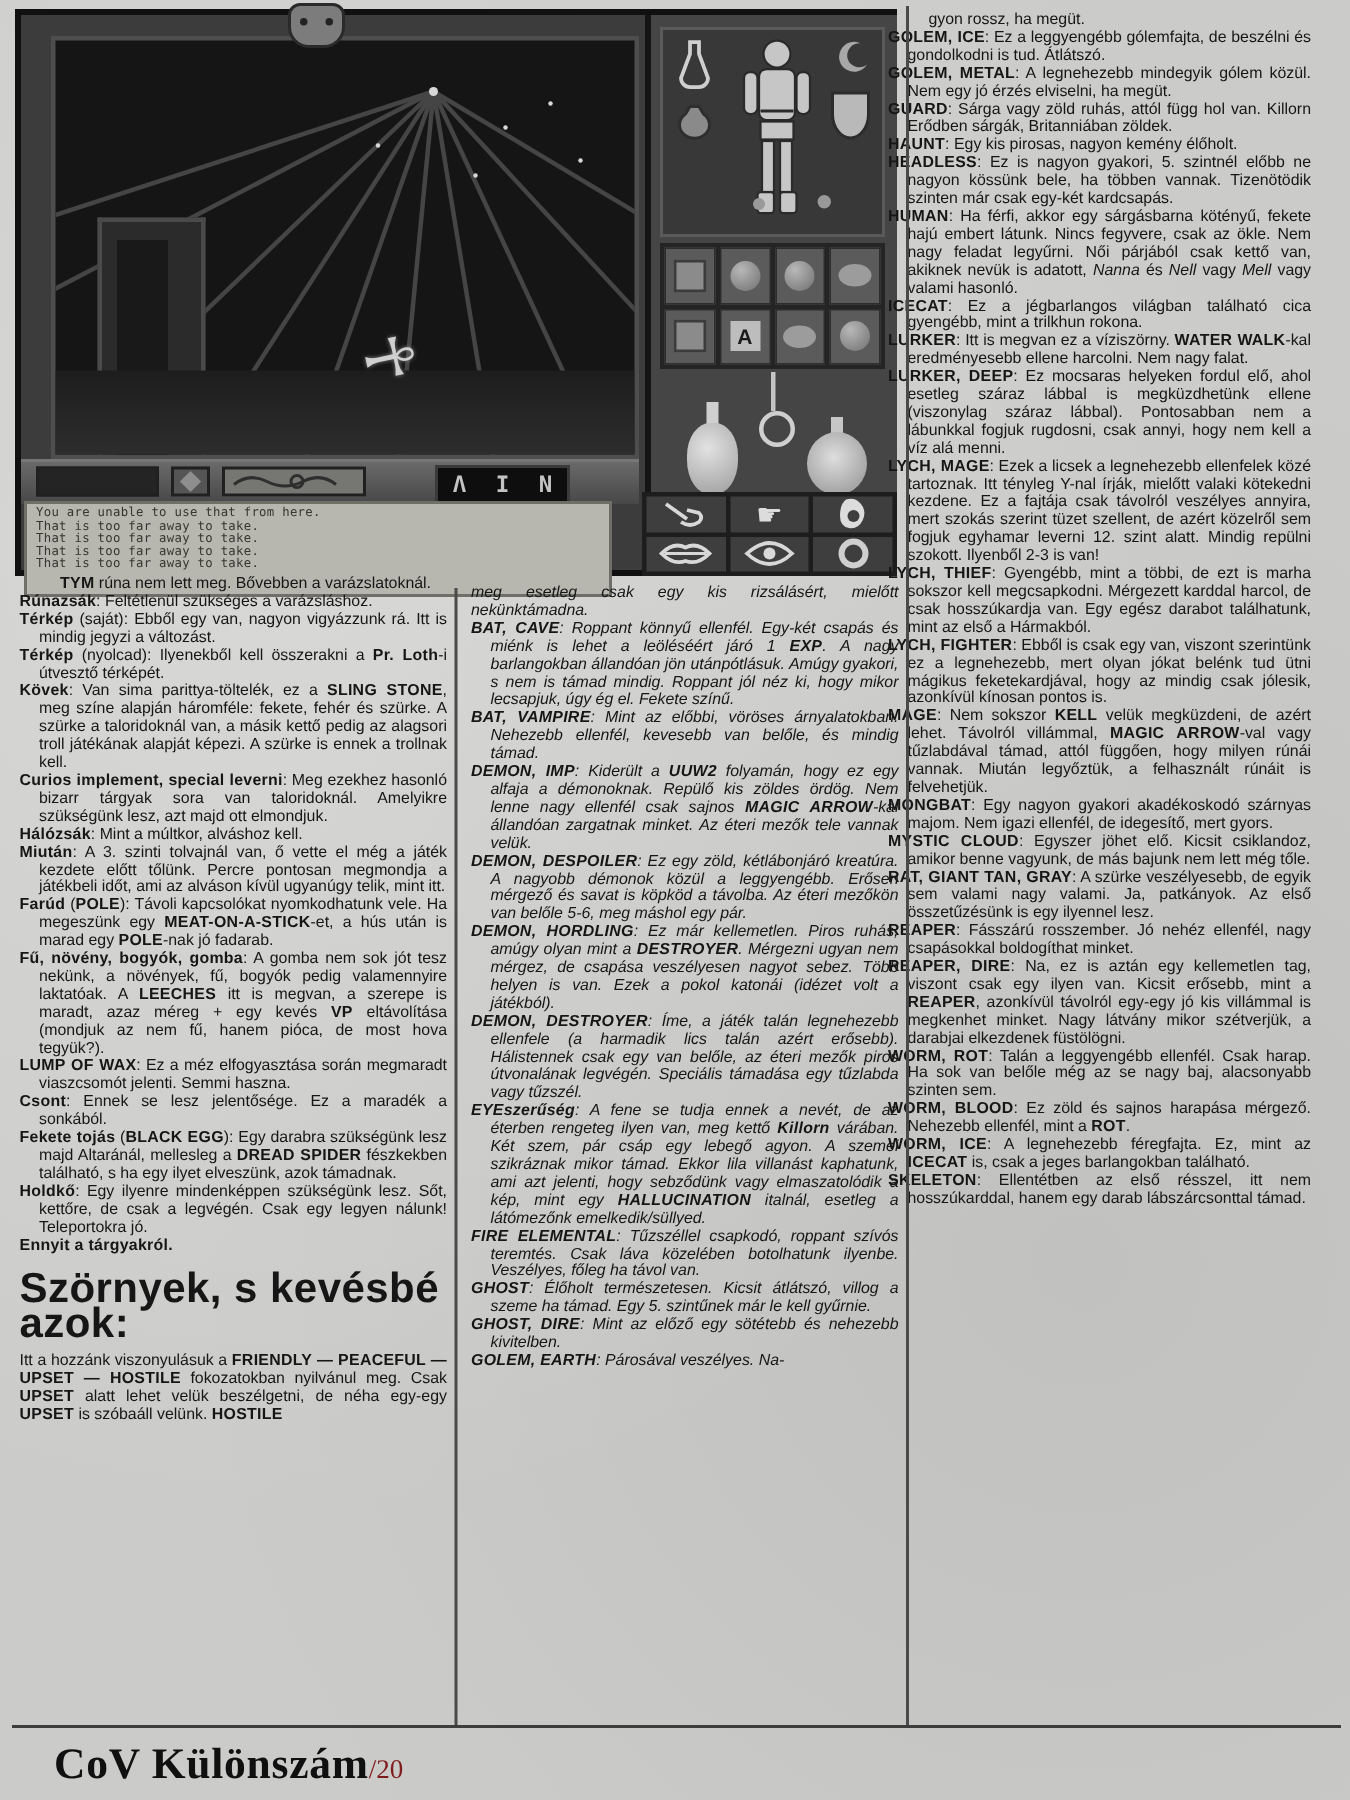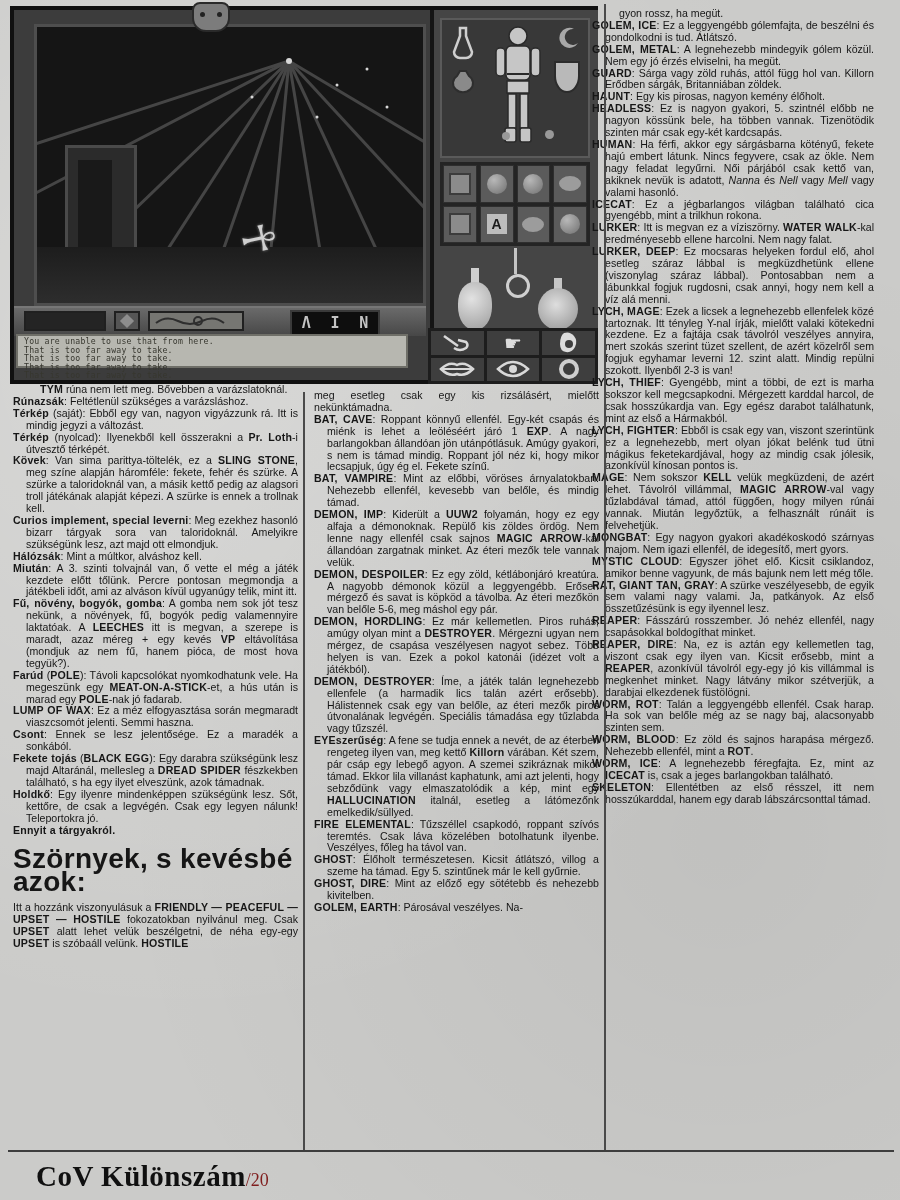--- a/index.html
+++ b/index.html
@@ -17,21 +17,21 @@
   .col p, .col h2{margin:0;}
   .col p{padding-left:13px;text-indent:-13px;text-align:justify;}
   .col p.cont{text-indent:14px;}
   .col p.flush{padding-left:0;text-indent:0;}
   .col p b{letter-spacing:.2px;}
   .col h2.heading{
     font-size:28px;line-height:23px;font-weight:bold;
     margin:11px 0 9px 0;letter-spacing:.3px;
   }
   #col-left{left:13px;top:384px;width:285px;}
-  #col-mid{left:314px;top:390px;width:285px;}
+  #col-mid{left:314px;top:390px;width:285px;font-style:italic;}
   #col-right{left:592px;top:8px;width:282px;}
   .vrule{position:absolute;width:2px;background:#4a4a4a;}
   #rule-lm{left:303px;top:392px;height:758px;}
   #rule-mr{left:604px;top:4px;height:1146px;}
   #rule-bottom{position:absolute;left:8px;top:1150px;width:886px;height:2px;background:#3d3d3d;}
   
   #footer{position:absolute;left:36px;top:1160px;font-family:"Liberation Serif", serif;}
   #footer .title{font-weight:bold;font-size:29px;letter-spacing:.5px;color:#101010;}
   #footer .pageno{font-size:18px;color:#7f1d1d;}
   
@@ -72,21 +72,21 @@
   #slot-gem{left:100px;width:26px;background:#555;}
   #slot-gem:before{content:"";position:absolute;left:6px;top:3px;width:10px;height:10px;background:#8e8e8e;transform:rotate(45deg);}
   #slot-map{left:134px;width:96px;background:#767672;}
   #rune-box{
     position:absolute;left:276px;top:2px;width:86px;height:22px;background:#0e0e0e;
     border:2px solid #3a3a3a;display:flex;align-items:center;justify-content:space-around;
   }
   #rune-box span{color:#c3c3c3;font-size:15px;font-weight:bold;font-family:"DejaVu Sans Mono", monospace;}
   
   #scroll{
-    position:absolute;left:2px;top:324px;width:392px;height:34px;
+    position:absolute;left:2px;top:324px;width:392px;height:64px;
     background:#b7b7b0;border:2px solid #6f6f68;box-sizing:border-box;padding:1px 0 0 6px;
   }
   #scroll .mline{
     font-family:"DejaVu Sans Mono", monospace;font-size:8.2px;line-height:8.6px;
     color:#37372f;letter-spacing:.2px;white-space:nowrap;
   }
   
   #invpanel{
     position:absolute;left:416px;top:0;width:164px;height:370px;
     background:#454545;border-left:4px solid #141414;
@@ -300,22 +300,22 @@
 
 <div id="col-left" class="col">
     <p class="cont"><b>TYM</b> rúna nem lett meg. Bővebben a varázslatoknál.</p>
     <p class="entry"><b>Rúnazsák</b>: Feltétlenül szükséges a varázsláshoz.</p>
     <p class="entry"><b>Térkép</b> (saját): Ebből egy van, nagyon vigyázzunk rá. Itt is mindig jegyzi a változást.</p>
     <p class="entry"><b>Térkép</b> (nyolcad): Ilyenekből kell összerakni a <b>Pr. Loth</b>-i útvesztő térképét.</p>
     <p class="entry"><b>Kövek</b>: Van sima parittya-töltelék, ez a <b>SLING STONE</b>, meg színe alapján háromféle: fekete, fehér és szürke. A szürke a taloridoknál van, a másik kettő pedig az alagsori troll játékának alapját képezi. A szürke is ennek a trollnak kell.</p>
     <p class="entry"><b>Curios implement, special leverni</b>: Meg ezekhez hasonló bizarr tárgyak sora van taloridoknál. Amelyikre szükségünk lesz, azt majd ott elmondjuk.</p>
     <p class="entry"><b>Hálózsák</b>: Mint a múltkor, alváshoz kell.</p>
     <p class="entry"><b>Miután</b>: A 3. szinti tolvajnál van, ő vette el még a játék kezdete előtt tőlünk. Percre pontosan megmondja a játékbeli időt, ami az alváson kívül ugyanúgy telik, mint itt.</p>
+    <p class="entry"><b>Farúd</b> (<b>POLE</b>): Távoli kapcsolókat nyomkodhatunk vele. Ha megeszünk egy <b>MEAT-ON-A-STICK</b>-et, a hús után is marad egy <b>POLE</b>-nak jó fadarab.</p>
     <p class="entry"><b>Fű, növény, bogyók, gomba</b>: A gomba nem sok jót tesz nekünk, a növények, fű, bogyók pedig valamennyire laktatóak. A <b>LEECHES</b> itt is megvan, a szerepe is maradt, azaz méreg + egy kevés <b>VP</b> eltávolítása (mondjuk az nem fű, hanem pióca, de most hova tegyük?).</p>
-    <p class="entry"><b>Farúd</b> (<b>POLE</b>): Távoli kapcsolókat nyomkodhatunk vele. Ha megeszünk egy <b>MEAT-ON-A-STICK</b>-et, a hús után is marad egy <b>POLE</b>-nak jó fadarab.</p>
     <p class="entry"><b>LUMP OF WAX</b>: Ez a méz elfogyasztása során megmaradt viaszcsomót jelenti. Semmi haszna.</p>
     <p class="entry"><b>Csont</b>: Ennek se lesz jelentősége. Ez a maradék a sonkából.</p>
     <p class="entry"><b>Fekete tojás</b> (<b>BLACK EGG</b>): Egy darabra szükségünk lesz majd Altaránál, mellesleg a <b>DREAD SPIDER</b> fészkekben található, s ha egy ilyet elveszünk, azok támadnak.</p>
     <p class="entry"><b>Holdkő</b>: Egy ilyenre mindenképpen szükségünk lesz. Sőt, kettőre, de csak a legvégén. Csak egy legyen nálunk! Teleportokra jó.</p>
     <p class="flush"><b>Ennyit a tárgyakról.</b></p>
     <h2 class="heading">Szörnyek, s kevésbé azok:</h2>
     <p class="flush">Itt a hozzánk viszonyulásuk a <b>FRIENDLY — PEACEFUL — UPSET — HOSTILE</b> fokozatokban nyilvánul meg. Csak <b>UPSET</b> alatt lehet velük beszélgetni, de néha egy-egy <b>UPSET</b> is szóbaáll velünk. <b>HOSTILE</b></p>
   </div>
 <div id="col-mid" class="col">
     <p class="flush">meg esetleg csak egy kis rizsálásért, mielőtt nekünktámadna.</p>

